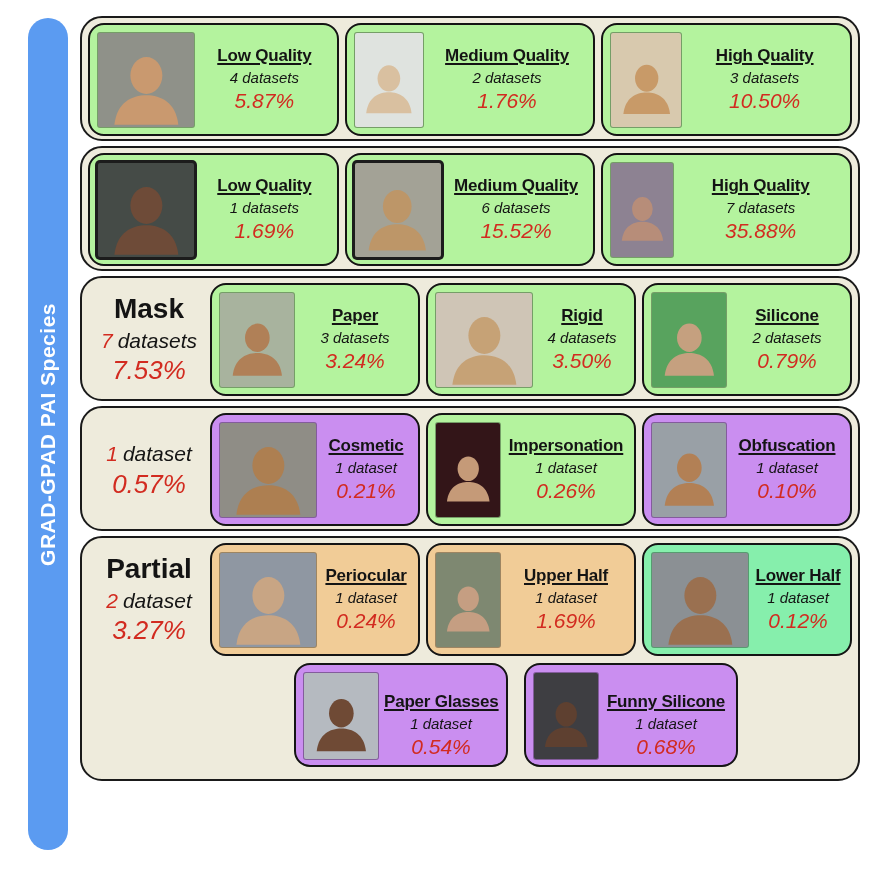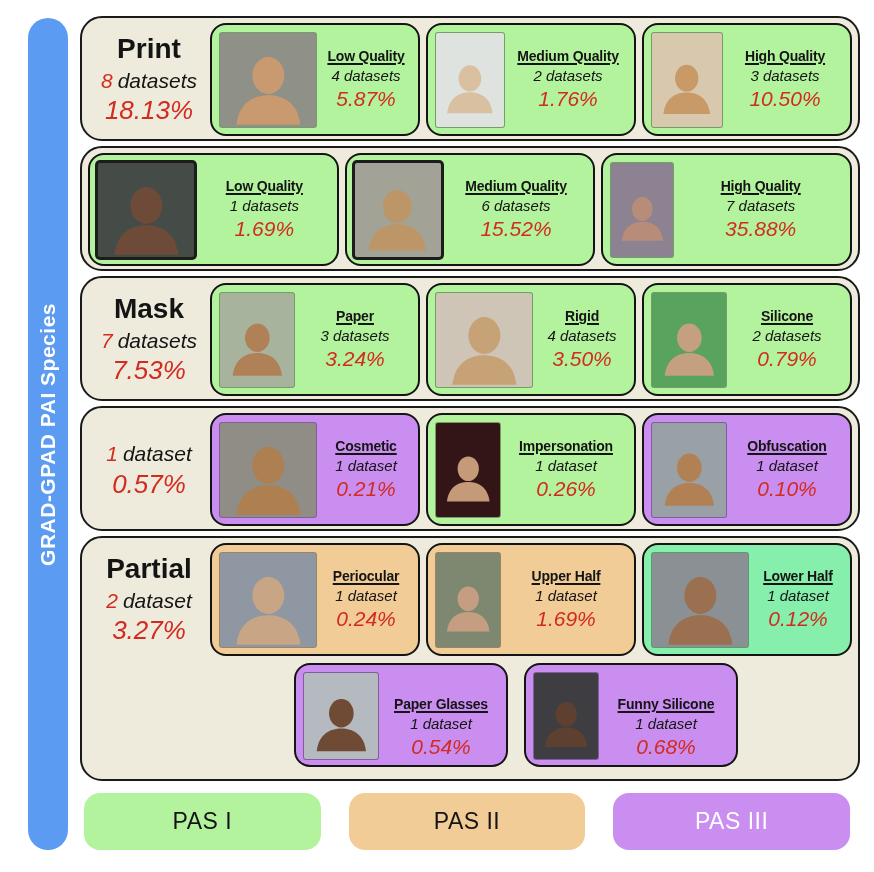--- a/index.html
+++ b/index.html
@@ -28,21 +28,21 @@
   .row-pct{font-size:26px;font-style:italic;color:#d22b20;margin-top:3px;}
 
   .cards{flex:1;display:flex;gap:6px;align-items:stretch;}
   .card{box-sizing:border-box;flex:1;border:2px solid #141414;border-radius:16px;
         display:flex;align-items:center;padding:6px 8px;gap:6px;min-width:0;}
   .photo{box-sizing:border-box;height:94px;flex:0 0 auto;border-radius:2px;overflow:hidden;
          display:flex;align-items:flex-end;justify-content:center;box-shadow:0 0 0 1px rgba(0,0,0,.35);}
   .face{width:82%;height:88%;display:block;}
   .face ellipse,.face path{fill:var(--skin,#c9a17a);}
   .card-text{flex:1;min-width:0;text-align:center;line-height:1.2;}
-  .card-title{font-size:14px;font-weight:bold;text-decoration:underline;
+  .card-title{font-size:17px;font-weight:bold;text-decoration:underline;
               text-decoration-thickness:2px;text-underline-offset:2px;white-space:nowrap;letter-spacing:-.2px;}
   .card-count{font-size:15px;font-style:italic;margin-top:2px;}
   .card-pct{font-size:21px;font-style:italic;color:#d22b20;margin-top:1px;}
 
   
   .cards-extra{display:flex;gap:16px;margin-top:7px;margin-left:206px;height:104px;}
   .cards-extra .card{flex:0 0 214px;align-items:flex-end;}
   .cards-extra .photo{height:86px;}
 
   
@@ -56,25 +56,20 @@
 <div class="page">
 
   <div class="sidebar" style="background:#5b9bf1">
     <span class="sidebar-text">GRAD-GPAD PAI Species</span>
   </div>
 
   <div class="content">
 
     <section class="row row-std">
       <div class="row-main">
-        <div class="row-header">
-          <div class="row-title">Print</div>
-          <div class="row-count"><span class="num">8</span><span>datasets</span></div>
-          <div class="row-pct">18.13%</div>
-        </div>
         <div class="cards">
           <div class="card" style="background:#b4f39e">
             <div class="photo" style="width:96px;background:#8f9189;--skin:#c9996f">
                 <svg class="face" viewBox="0 0 64 64">
                   <ellipse cx="32" cy="24" rx="13" ry="15"></ellipse>
                   <path d="M6 64 C8 46 20 40 32 40 C44 40 56 46 58 64 Z"></path>
                 </svg>
               </div>
             <div class="card-text">
                 <div class="card-title">Low Quality</div>
@@ -333,19 +328,14 @@
               <div class="card-title">Funny Silicone</div>
               <div class="card-count">1 dataset</div>
               <div class="card-pct">0.68%</div>
             </div>
         </div>
       </div>
     </section>
 
   </div>
 
-  <div class="legend">
-    <div class="legend-item" style="background:#b4f39e;color:#141414">PAS I</div>
-    <div class="legend-item" style="background:#f1cc97;color:#141414">PAS II</div>
-    <div class="legend-item" style="background:#ca8ef0;color:#ffffff">PAS III</div>
-  </div>
 
 </div>
 
 </body></html>

